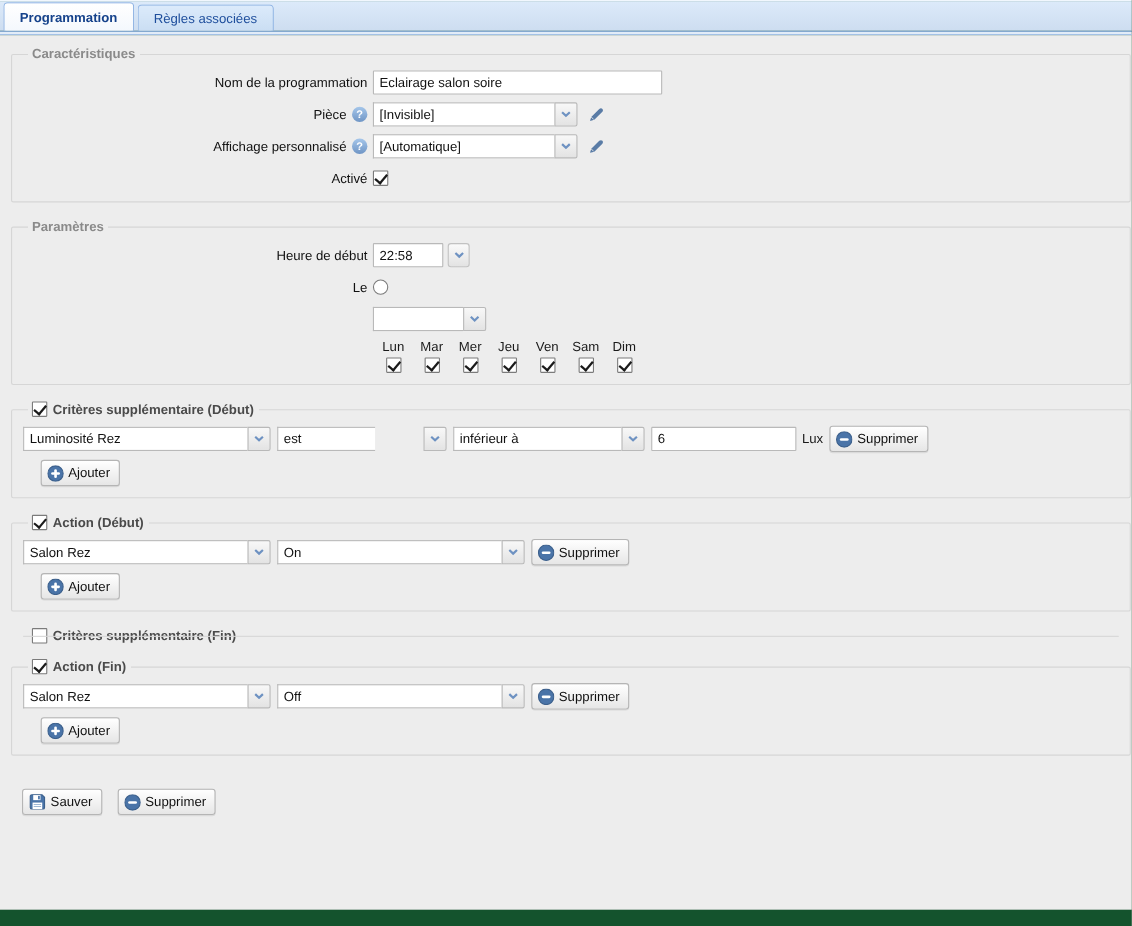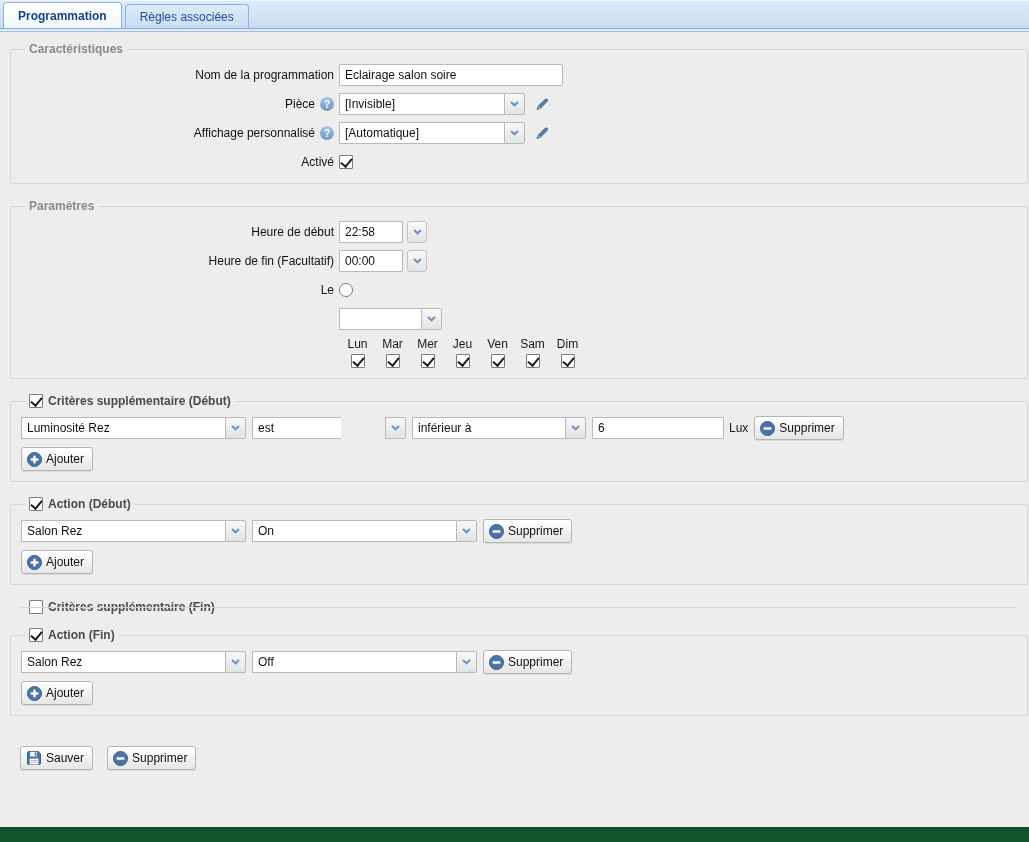--- a/index.html
+++ b/index.html
@@ -56,21 +56,21 @@
   .legend-line { border-top: 1px solid #d6d6d6; position: relative; top: -7px; margin: 0 0 0 0; height: 0; }
   
   .form-row { display: flex; align-items: center; margin-bottom: 7px; min-height: 22px; }
   .form-row:last-child { margin-bottom: 0; }
   .form-label { width: 318px; text-align: right; padding-right: 5px; color: #111; display: inline-flex; justify-content: flex-end; align-items: center; gap: 5px; flex: none; }
   .text-input {
     height: 22px; border: 1px solid #b9b9b9; background: #fff;
     font: 12px "Liberation Sans", sans-serif; color: #111;
     padding: 1px 5px; border-radius: 1px;
   }
-  .w-name { width: 224px; }
+  .w-name { width: 263px; }
   .w-value { width: 132px; }
   .w-time { width: 64px; }
   
   .combo { display: inline-flex; height: 22px; cursor: pointer; }
   .combo-input {
     background: #fff; border: 1px solid #b9b9b9; border-right: none;
     display: flex; align-items: center; padding: 0 5px;
     white-space: nowrap; overflow: hidden; color: #111; flex: 1 1 auto; text-align: center;
   }
   .combo-trigger {
@@ -123,21 +123,21 @@
   .pencil { margin-left: 9px; cursor: pointer; display: inline-flex; }
   
   .btn {
     display: inline-flex; align-items: center; gap: 4px;
     height: 24px; padding: 0 8px 0 5px;
     border: 1px solid #b5b5b5; border-radius: 3px;
     background: linear-gradient(#ffffff, #e6e6e6);
     font: 12px "Liberation Sans", sans-serif; color: #111;
     cursor: pointer; box-shadow: 0 1px 0 rgba(0,0,0,0.08);
   }
-  .btn-row { margin-top: 7px; }
+  .btn-row { margin-top: 7px; margin-left: 16px; }
   .days { display: flex; gap: 8px; margin-left: 323px; margin-top: 4px; }
   .day { width: 27px; display: flex; flex-direction: column; align-items: center; gap: 3px; }
   .footer-buttons { display: flex; gap: 14px; margin: 30px 0 0 10px; }
   .lux { margin: 0 6px 0 5px; }
   .gap6 { width: 6px; flex: none; }
 </style>
 </head>
 <body>
 
 <div class="app">
@@ -212,29 +212,20 @@
       <div class="form-row">
         <span class="form-label">Heure de début</span>
         <input class="text-input w-time" type="text" value="22:58" style="">
         <span class="trigger-btn">
           <svg width="9" height="6" viewBox="0 0 9 6">
               <path d="M1 1l3.5 3.3L8 1" stroke="#6e92c2" stroke-width="2" fill="none"></path>
             </svg>
         </span>
       </div>
 
-      <div class="form-row">
-        <span class="form-label">Heure de fin (Facultatif)</span>
-        <input class="text-input w-time" type="text" value="00:00" style="">
-        <span class="trigger-btn">
-          <svg width="9" height="6" viewBox="0 0 9 6">
-              <path d="M1 1l3.5 3.3L8 1" stroke="#6e92c2" stroke-width="2" fill="none"></path>
-            </svg>
-        </span>
-      </div>
 
 
       <div class="form-row">
         <span class="form-label">Le</span>
         <span class="radio"></span>
       </div>
 
       <div class="form-row">
         <span class="form-label"></span>
         <div class="combo" style="width:103px">

